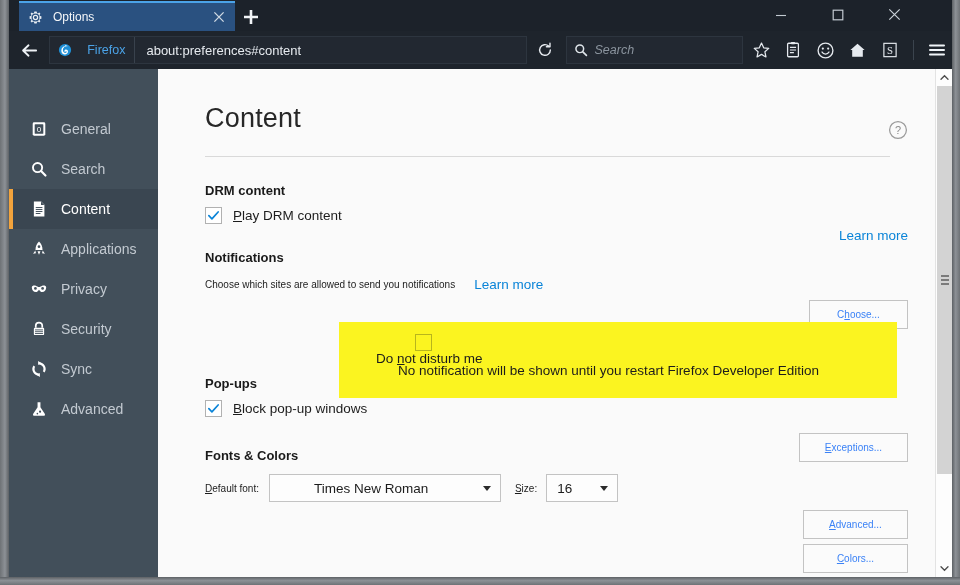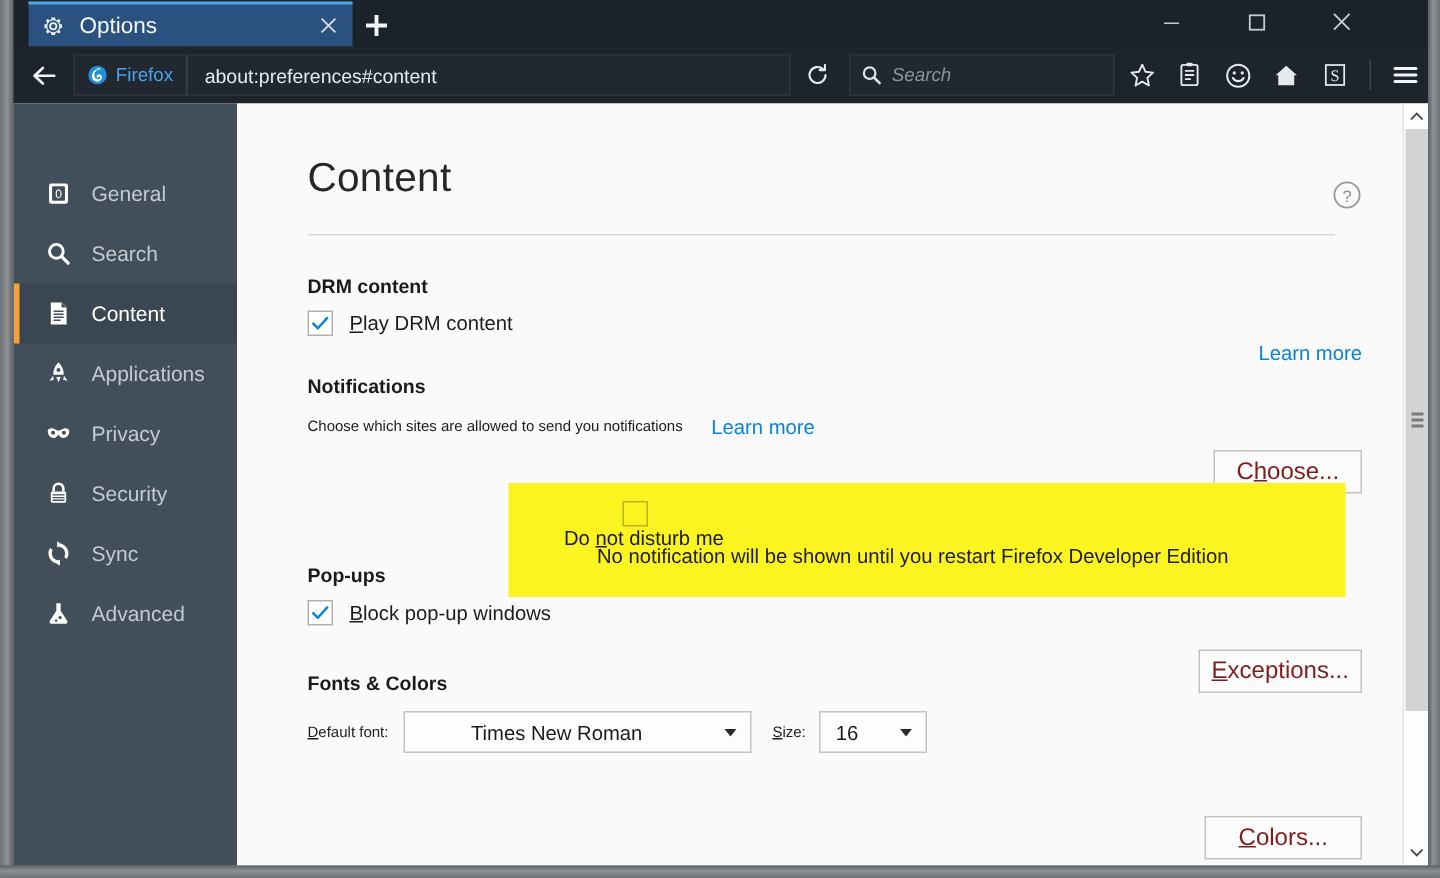--- a/index.html
+++ b/index.html
@@ -46,21 +46,21 @@
     background: #2a5180;
     border-top: 2px solid #4ba3e8;
     display: flex; align-items: center;
     padding: 0 8px;
   }
   #tab .tab-favicon {
     width: 17px; height: 17px; margin-right: 9px;
     flex: 0 0 auto; display: block;
   }
   #tab .tab-title {
-    color: #f4f6f8; font-size: 15px;
+    color: #f4f6f8; font-size: 12px;
     flex: 1 1 auto; white-space: nowrap; overflow: hidden;
   }
   #tab .tab-close {
     width: 16px; height: 16px; flex: 0 0 auto; opacity: .92;
   }
   #newtab {
     position: absolute; left: 240px; top: 6px;
     width: 22px; height: 22px;
   }
 
@@ -86,21 +86,21 @@
   }
   #urlbar {
     position: relative;
     margin-left: 4px;
     width: 490px; height: 28px;
     background: #222831;
     border: 1px solid #2d353f;
     display: flex; align-items: center;
   }
   #urlbar .id-box {
-    display: flex; align-items: center; gap: 5px;
+    display: flex; align-items: center; gap: 15px;
     padding: 0 9px 0 8px; height: 100%;
     border-right: 1px solid #39424d;
   }
   #urlbar .id-label { color: #4ba3e8; font-size: 12.5px; }
   #urlbar .url-text {
     color: #e6eaef; font-size: 13px;
     padding-left: 11px; white-space: nowrap;
   }
   #reload-btn {
     width: 30px; height: 28px; margin-left: 3px;
@@ -195,21 +195,21 @@
   .ak { text-decoration: underline; }
 
   .link {
     color: #0a84d8; font-size: 13.5px; text-decoration: none;
   }
   .plain { font-size: 10px; color: #1c1c1c; }
 
   .btn {
     position: absolute;
     background: #fbfbfb; border: 1px solid #c3c3c3;
-    font-size: 16px; color: #7f1d1d;
+    font-size: 10px; color: #3b82f6;
     height: 29px; padding: 0 14px;
     display: flex; align-items: center; justify-content: center;
     font-family: "Liberation Sans", sans-serif;
   }
 
   #highlight {
     position: absolute; left: 181px; top: 253px;
     width: 558px; height: 76px;
     background: #fbf420;
   }
@@ -521,20 +521,23 @@
       </div>
 
       <a class="link" style="position:absolute;right:44px;top:159px;">Learn more</a>
 
       <div class="btn" style="right:44px;top:231px;width:99px;">
         <span>C<span class="ak">h</span>oose...</span>
       </div>
       <div class="btn" style="right:44px;top:364px;width:109px;">
         <span><span class="ak">E</span>xceptions...</span>
       </div>
+      <div class="btn" style="right:44px;top:441px;width:105px;">
+        <span><span class="ak">A</span>dvanced...</span>
+      </div>
       <div class="btn" style="right:44px;top:475px;width:105px;">
         <span><span class="ak">C</span>olors...</span>
       </div>
 
       <div id="highlight">
         <div id="hl-row1">
           <div class="cbx"></div>
           <span class="cbx-label">Do <span class="ak">n</span>ot disturb me</span>
         </div>
         <div id="hl-row2">No notification will be shown until you restart Firefox Developer Edition</div>

